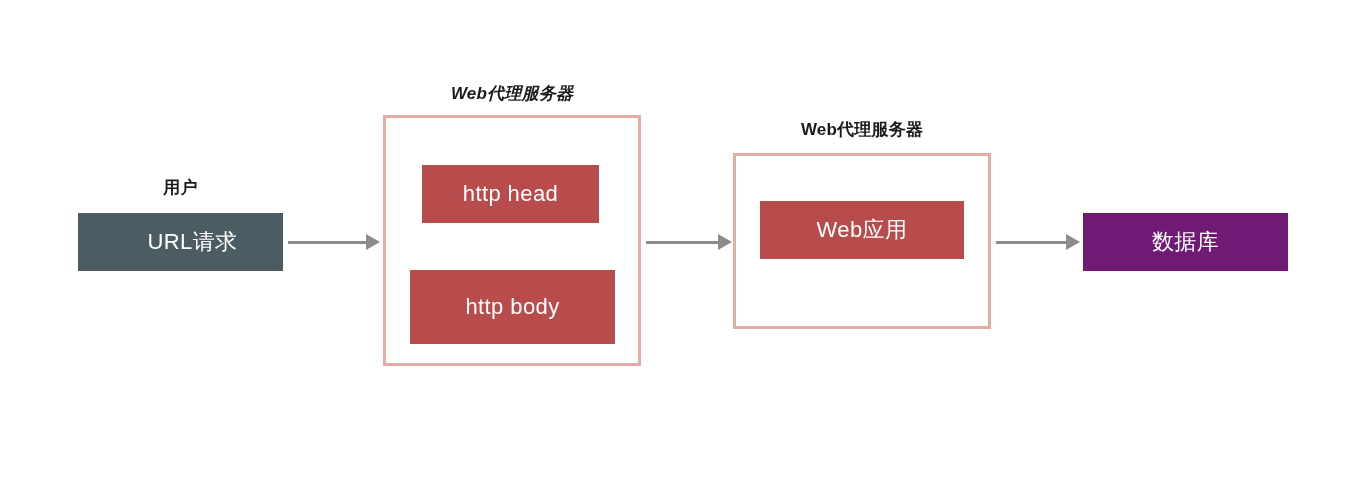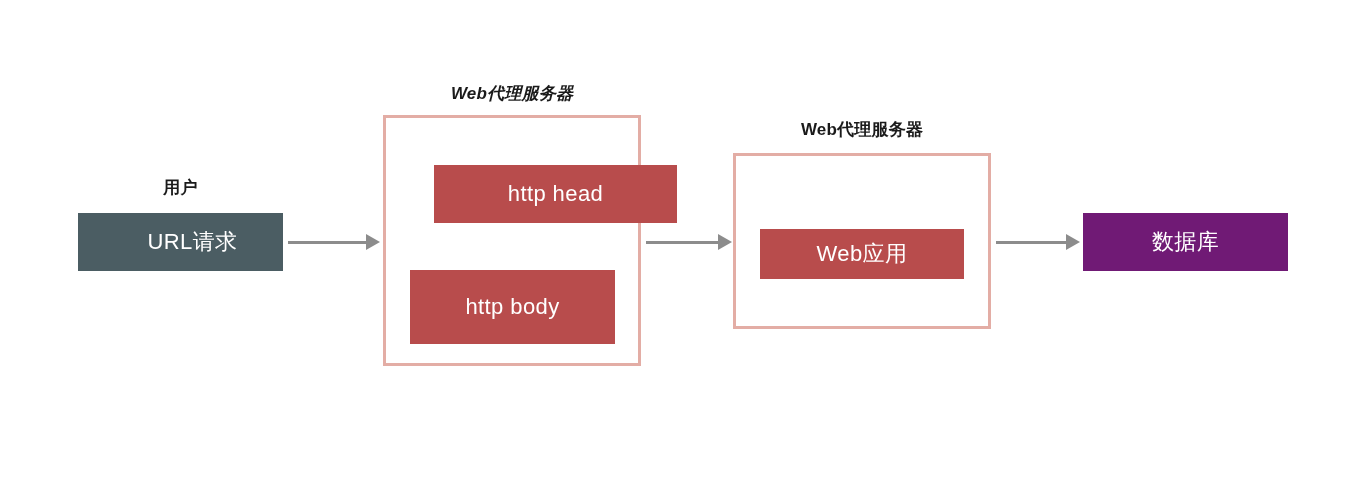--- a/index.html
+++ b/index.html
@@ -87,34 +87,34 @@
 
   <div class="arrow" style="left:288px; top:233px; width:92px;">
     <span class="shaft"></span>
     <span class="head"></span>
   </div>
 
   <div class="caption" style="left:383px; top:82px; width:258px; text-align:center;font-style:italic;">Web代理服务器</div>
 
   <div class="node container-box" style="left:383px; top:115px; width:258px; height:251px;"></div>
 
-  <div class="node box-fill box-red" style="left:434px; top:165px; width:243px; height:58px;">http head</div>
+  <div class="node box-fill box-red" style="left:422px; top:165px; width:177px; height:58px;">http head</div>
 
   <div class="node box-fill box-red" style="left:410px; top:270px; width:205px; height:74px;">http body</div>
 
   <div class="arrow" style="left:646px; top:233px; width:86px;">
     <span class="shaft"></span>
     <span class="head"></span>
   </div>
 
   <div class="caption" style="left:733px; top:118px; width:258px; text-align:center;">Web代理服务器</div>
 
   <div class="node container-box" style="left:733px; top:153px; width:258px; height:176px;"></div>
 
-  <div class="node box-fill box-red" style="left:760px; top:229px; width:204px; height:50px;text-align:center;">Web应用</div>
+  <div class="node box-fill box-red" style="left:760px; top:201px; width:204px; height:58px;text-align:center;">Web应用</div>
 
   <div class="arrow" style="left:996px; top:233px; width:84px;">
     <span class="shaft"></span>
     <span class="head"></span>
   </div>
 
   <div class="node box-fill box-teal" style="left:1083px; top:213px; width:205px; height:58px;">数据库</div>
 
 </div>
 

